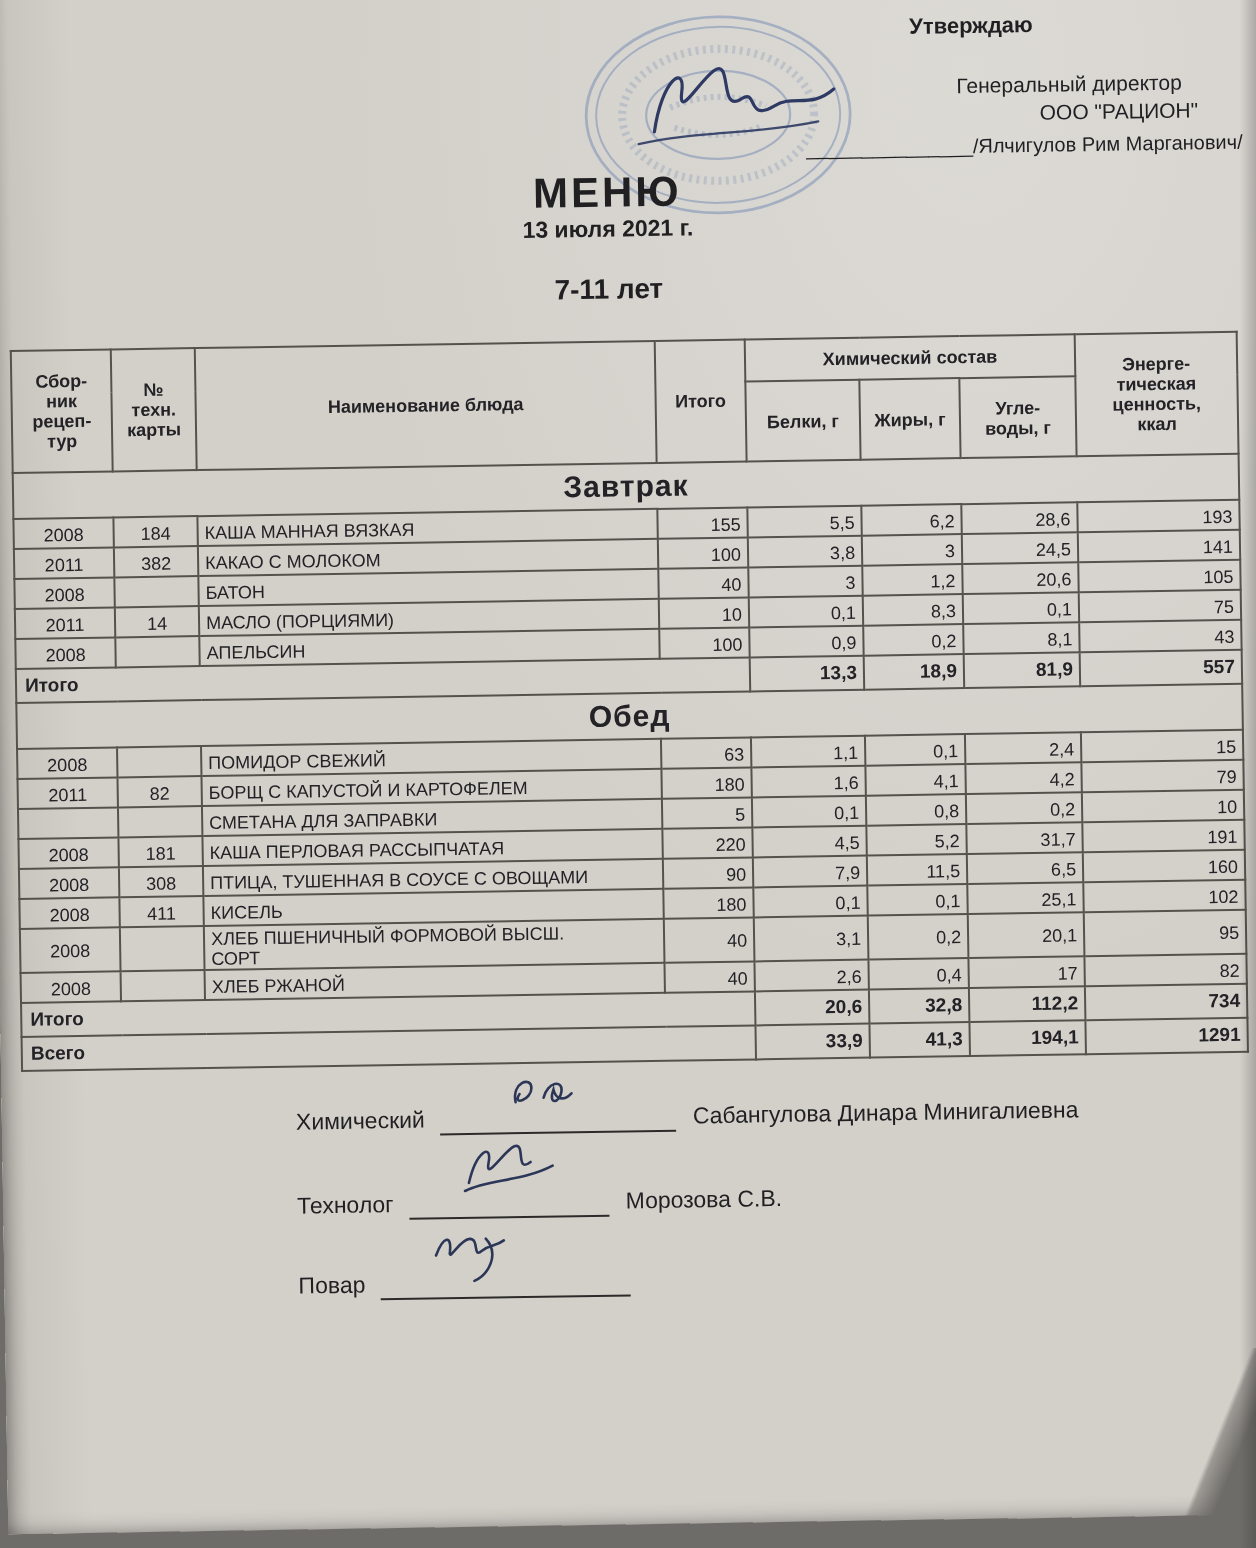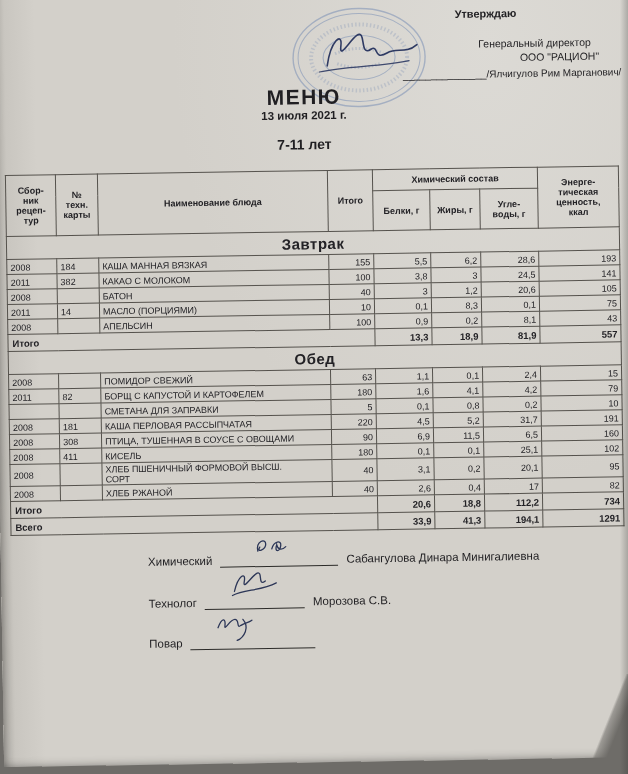--- a/index.html
+++ b/index.html
@@ -45,21 +45,21 @@
   .age{position:absolute;top:136px;left:-6px;width:628px;text-align:center;font-size:14px;font-weight:bold;}
 
   
   .menu-table{position:absolute;left:8px;top:170px;width:613px;border-collapse:collapse;table-layout:fixed;}
   .menu-table th,.menu-table td{border:1px solid #55524d;color:#232226;}
   .menu-table th{font-size:9px;font-weight:bold;text-align:center;vertical-align:middle;
     white-space:pre-line;line-height:10px;padding:1px 2px;}
   .menu-table thead tr.h1{height:21px;}
   .menu-table thead tr.h2{height:40px;}
   .menu-table td{font-size:9px;line-height:10px;padding:1px 3px 0 3px;height:13px;vertical-align:middle;}
-  td.c-book,td.c-card{}
+  td.c-book,td.c-card{text-align:center;}
   td.c-name{text-align:left;white-space:pre-line;}
   td.c-out,td.c-val,td.c-kcal{text-align:right;}
   td.c-section{font-size:15px;font-weight:bold;text-align:center;height:21px;letter-spacing:.5px;}
   tr.total-row td{font-weight:bold;font-size:9.5px;height:15px;}
   td.c-total-label{text-align:left;padding-left:4px;}
 
   
   .sig-row{position:absolute;left:145px;display:flex;align-items:flex-end;font-size:11.5px;line-height:14px;}
   .sig-role{white-space:nowrap;}
   .sig-line{display:inline-block;border-bottom:1px solid #2c2b29;height:15px;margin-left:8px;position:relative;}
@@ -237,21 +237,21 @@
             <td class="c-val">4,5</td>
             <td class="c-val">5,2</td>
             <td class="c-val">31,7</td>
             <td class="c-kcal">191</td>
           </tr>
           <tr class="data-row">
             <td class="c-book">2008</td>
             <td class="c-card">308</td>
             <td class="c-name">ПТИЦА, ТУШЕННАЯ В СОУСЕ С ОВОЩАМИ</td>
             <td class="c-out">90</td>
-            <td class="c-val">6,9</td>
+            <td class="c-val">7,9</td>
             <td class="c-val">11,5</td>
             <td class="c-val">6,5</td>
             <td class="c-kcal">160</td>
           </tr>
           <tr class="data-row">
             <td class="c-book">2008</td>
             <td class="c-card">411</td>
             <td class="c-name">КИСЕЛЬ</td>
             <td class="c-out">180</td>
             <td class="c-val">0,1</td>
@@ -276,21 +276,21 @@
             <td class="c-name">ХЛЕБ РЖАНОЙ</td>
             <td class="c-out">40</td>
             <td class="c-val">2,6</td>
             <td class="c-val">0,4</td>
             <td class="c-val">17</td>
             <td class="c-kcal">82</td>
           </tr>
           <tr class="total-row">
             <td class="c-total-label" colspan="4">Итого</td>
             <td class="c-val">20,6</td>
-            <td class="c-val">18,8</td>
+            <td class="c-val">32,8</td>
             <td class="c-val">112,2</td>
             <td class="c-kcal">734</td>
           </tr>
           <tr class="total-row">
             <td class="c-total-label" colspan="4">Всего</td>
             <td class="c-val">33,9</td>
             <td class="c-val">41,3</td>
             <td class="c-val">194,1</td>
             <td class="c-kcal">1291</td>
           </tr>

